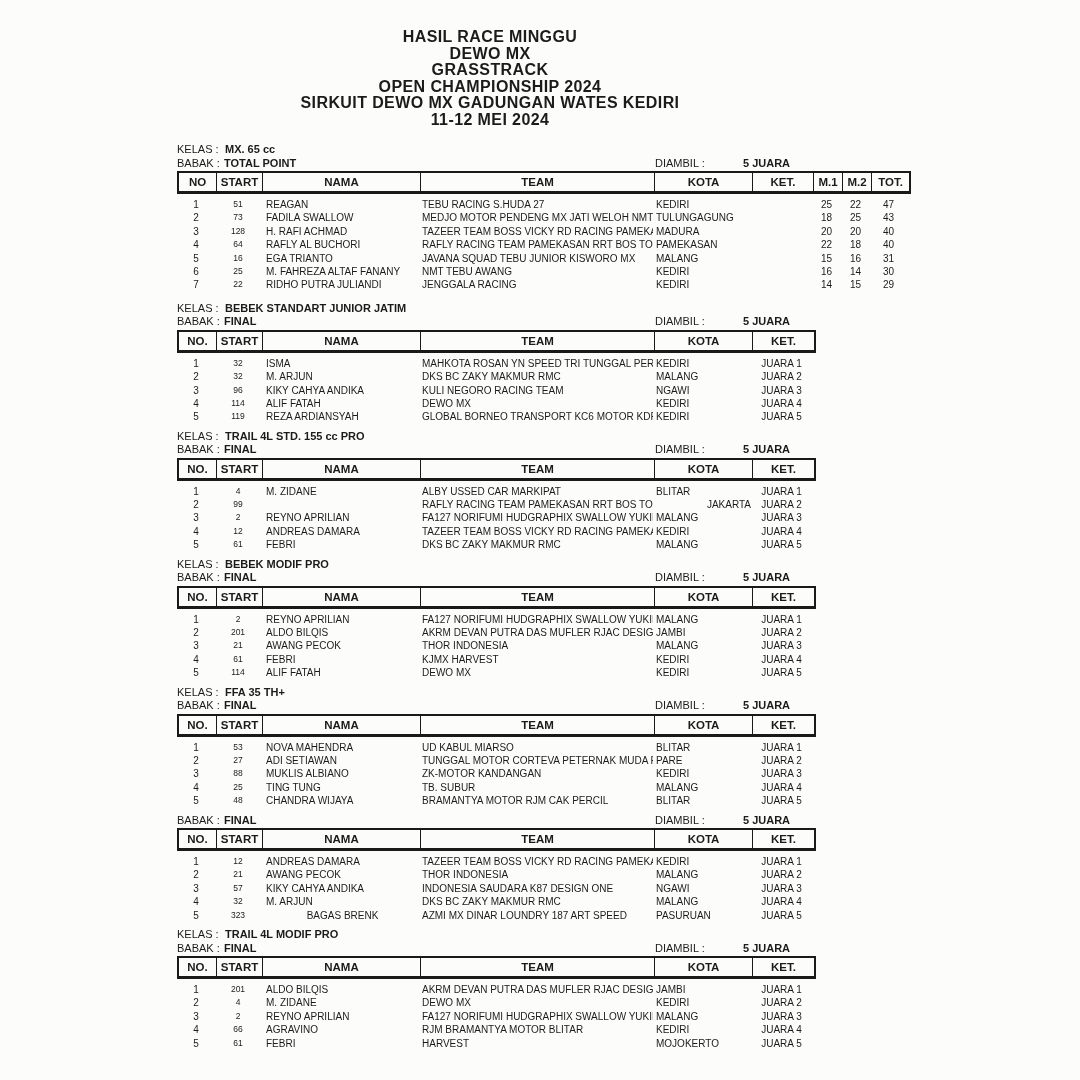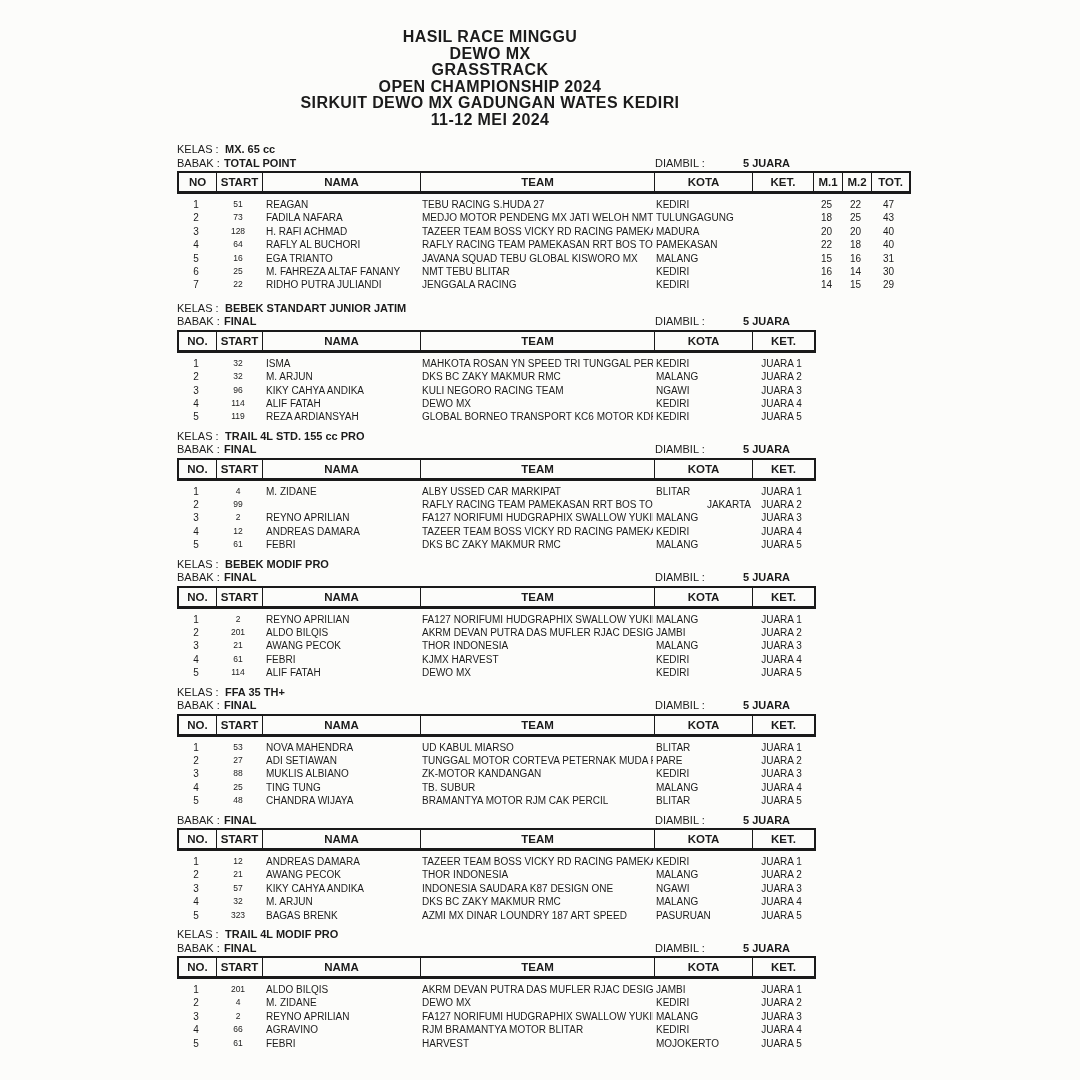--- a/index.html
+++ b/index.html
@@ -95,21 +95,21 @@
             <div class="td c-team" style="width: 234px;">TEBU RACING S.HUDA 27</div>
             <div class="td c-kota" style="width: 98px;">KEDIRI</div>
             <div class="td c-ket" style="width: 61px;"></div>
             <div class="td c-pts" style="width: 29px;">25</div>
             <div class="td c-pts" style="width: 29px;">22</div>
             <div class="td c-pts" style="width: 37px;">47</div>
           </div>
           <div class="tr">
             <div class="td c-no" style="width: 38px;">2</div>
             <div class="td c-start" style="width: 46px;">73</div>
-            <div class="td c-nama" style="width: 158px;">FADILA NAFARA</div>
+            <div class="td c-nama" style="width: 158px;">FADILA SWALLOW</div>
             <div class="td c-team" style="width: 234px;">MEDJO MOTOR PENDENG MX JATI WELOH NMT</div>
             <div class="td c-kota" style="width: 98px;">TULUNGAGUNG</div>
             <div class="td c-ket" style="width: 61px;"></div>
             <div class="td c-pts" style="width: 29px;">18</div>
             <div class="td c-pts" style="width: 29px;">25</div>
             <div class="td c-pts" style="width: 37px;">43</div>
           </div>
           <div class="tr">
             <div class="td c-no" style="width: 38px;">3</div>
             <div class="td c-start" style="width: 46px;">128</div>
@@ -129,32 +129,32 @@
             <div class="td c-kota" style="width: 98px;">PAMEKASAN</div>
             <div class="td c-ket" style="width: 61px;"></div>
             <div class="td c-pts" style="width: 29px;">22</div>
             <div class="td c-pts" style="width: 29px;">18</div>
             <div class="td c-pts" style="width: 37px;">40</div>
           </div>
           <div class="tr">
             <div class="td c-no" style="width: 38px;">5</div>
             <div class="td c-start" style="width: 46px;">16</div>
             <div class="td c-nama" style="width: 158px;">EGA TRIANTO</div>
-            <div class="td c-team" style="width: 234px;">JAVANA SQUAD TEBU GLOBAL KISWORO MX</div>
+            <div class="td c-team" style="width: 234px;">JAVANA SQUAD TEBU JUNIOR KISWORO MX</div>
             <div class="td c-kota" style="width: 98px;">MALANG</div>
             <div class="td c-ket" style="width: 61px;"></div>
             <div class="td c-pts" style="width: 29px;">15</div>
             <div class="td c-pts" style="width: 29px;">16</div>
             <div class="td c-pts" style="width: 37px;">31</div>
           </div>
           <div class="tr">
             <div class="td c-no" style="width: 38px;">6</div>
             <div class="td c-start" style="width: 46px;">25</div>
             <div class="td c-nama" style="width: 158px;">M. FAHREZA ALTAF FANANY</div>
-            <div class="td c-team" style="width: 234px;">NMT TEBU BLITAR</div>
+            <div class="td c-team" style="width: 234px;">NMT TEBU AWANG</div>
             <div class="td c-kota" style="width: 98px;">KEDIRI</div>
             <div class="td c-ket" style="width: 61px;"></div>
             <div class="td c-pts" style="width: 29px;">16</div>
             <div class="td c-pts" style="width: 29px;">14</div>
             <div class="td c-pts" style="width: 37px;">30</div>
           </div>
           <div class="tr">
             <div class="td c-no" style="width: 38px;">7</div>
             <div class="td c-start" style="width: 46px;">22</div>
             <div class="td c-nama" style="width: 158px;">RIDHO PUTRA JULIANDI</div>
@@ -398,21 +398,21 @@
             <div class="td c-no" style="width: 38px;">4</div>
             <div class="td c-start" style="width: 46px;">32</div>
             <div class="td c-nama" style="width: 158px;">M. ARJUN</div>
             <div class="td c-team" style="width: 234px;">DKS BC ZAKY MAKMUR RMC</div>
             <div class="td c-kota" style="width: 98px;">MALANG</div>
             <div class="td c-ket" style="width: 61px;">JUARA 4</div>
           </div>
           <div class="tr">
             <div class="td c-no" style="width: 38px;">5</div>
             <div class="td c-start" style="width: 46px;">323</div>
-            <div class="td c-nama" style="width: 158px;">BAGAS BRENK</div>
+            <div class="td c-nama" style="width: 158px; text-align: center;">BAGAS BRENK</div>
             <div class="td c-team" style="width: 234px;">AZMI MX DINAR LOUNDRY 187 ART SPEED</div>
             <div class="td c-kota" style="width: 98px;">PASURUAN</div>
             <div class="td c-ket" style="width: 61px;">JUARA 5</div>
           </div>
         </div></div>
       <div class="section"><div class="meta-row"><span class="meta-label">KELAS :</span><span class="meta-value kelas-value">TRAIL 4L MODIF PRO</span></div><div class="meta-row"><span class="meta-label">BABAK :</span><span class="meta-value">FINAL</span><span class="diambil-label">DIAMBIL :</span><span class="diambil-value">5 JUARA</span></div><div class="thead">
           <div class="th" style="width: 38px;">NO.</div>
           <div class="th" style="width: 46px;">START</div>
           <div class="th" style="width: 158px;">NAMA</div>
           <div class="th" style="width: 234px;">TEAM</div>

